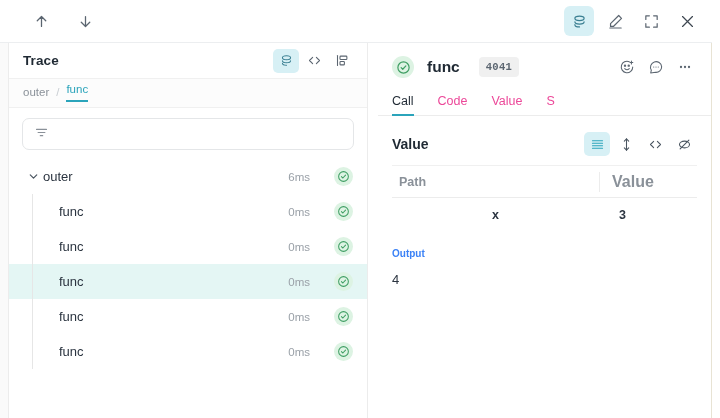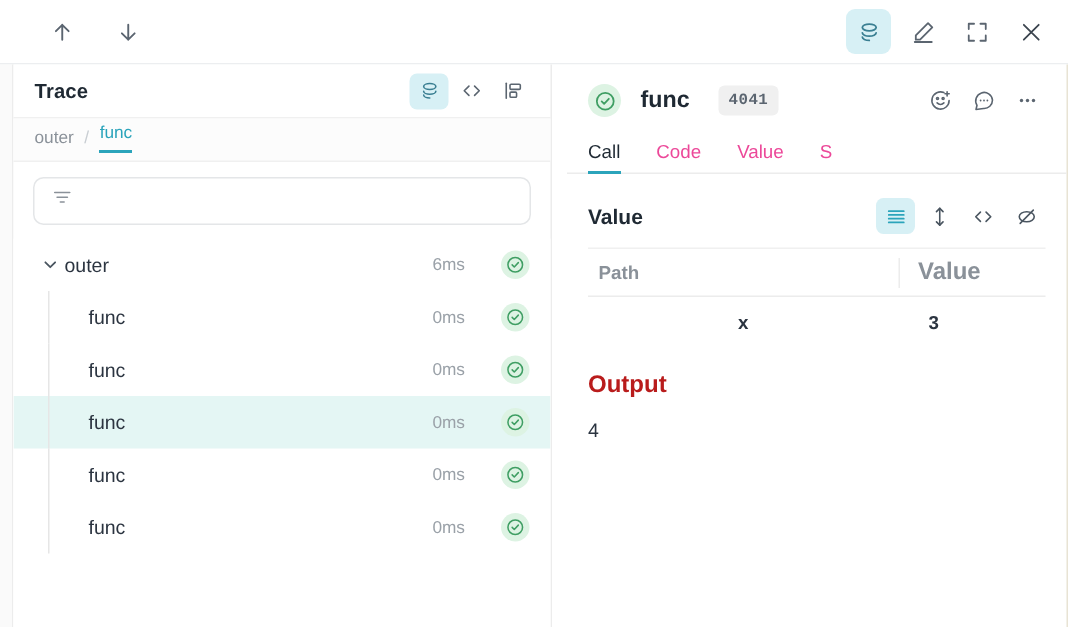--- a/index.html
+++ b/index.html
@@ -155,21 +155,21 @@
   .kv-col-path { width: 207px; font-size: 12.5px; color: #8a9199; padding-left: 7px; }
   .kv-col-value {
     flex: 1; font-size: 16px; color: #8a9199; padding-left: 12px;
     border-left: 1px solid #ececec; height: 20px; display: flex; align-items: center;
   }
   .kv-row { display: flex; height: 34px; align-items: center; }
   .kv-key { width: 207px; font-size: 12.5px; color: #2b3440; text-align: center; }
   .kv-val { flex: 1; font-size: 12.5px; color: #2b3440; padding-left: 20px; }
 
   .output-block { padding: 16px 14px 0 14px; }
-  .output-title { font-size: 16px; font-weight: 700; color: #b91c1c; }
+  .output-title { font-size: 10px; font-weight: 700; color: #3b82f6; }
   .output-value { font-size: 13px; color: #2b3440; margin-top: 13px; }
 </style>
 </head>
 <body>
 
 <div class="app">
 
   <div class="topbar">
     <div class="topbar-left">
       <div class="tb-btn">

